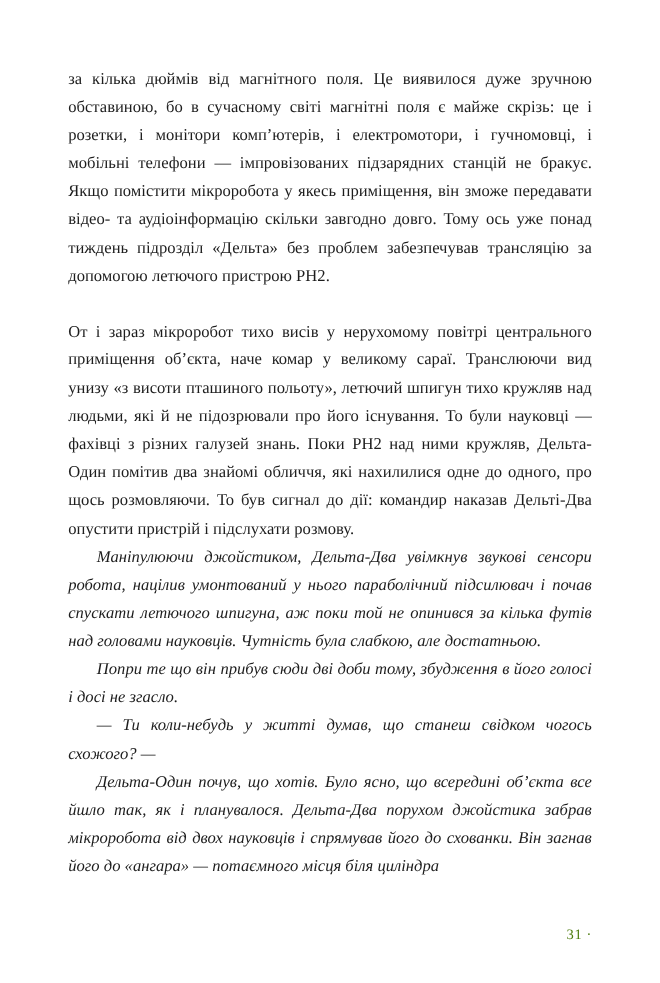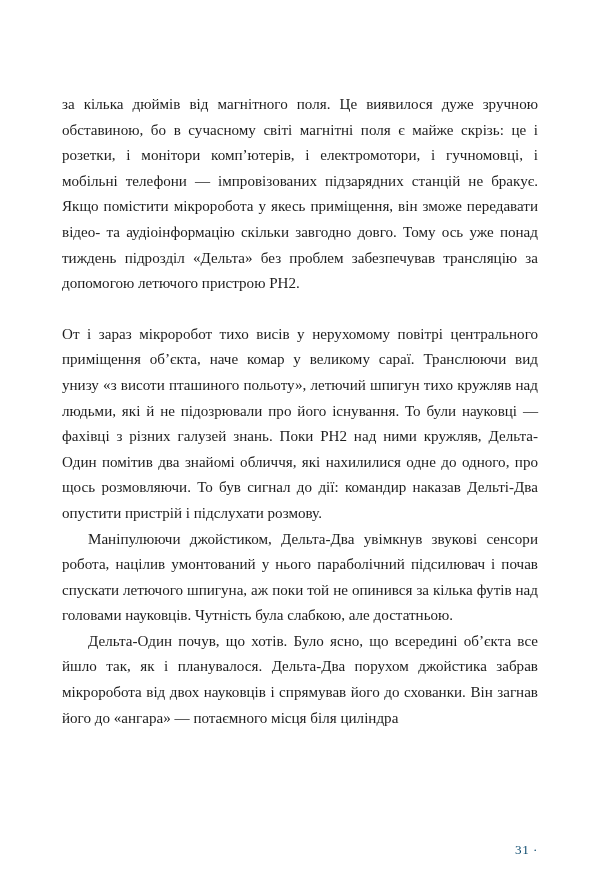--- a/index.html
+++ b/index.html
@@ -12,66 +12,69 @@
     background: #ffffff;
     font-family: "Liberation Serif", "DejaVu Serif", serif;
     color: #1b1b1b;
     overflow: hidden;
   }
   .page {
     position: relative;
     width: 600px;
     height: 894px;
     box-sizing: border-box;
-    padding: 92px 62px 40px 62px;
+    padding: 60px 62px 40px 62px;
   }
   .text-block {
     font-size: 15.1px;
     line-height: 25.6px;
     text-align: justify;
     text-justify: inter-word;
     hyphens: manual;
     color: #1d1d1d;
   }
   .para {
     margin: 0;
     text-indent: 0;
   }
   .para-indent {
     margin: 0;
     text-indent: 26px;
+    font-style: italic;
   }
   .block-gap {
     height: 25px;
   }
   .page-number {
     position: absolute;
     right: 62px;
     bottom: 36px;
     font-size: 13.2px;
-    color: #0c4a6e;
+    color: #4d7c0f;
     letter-spacing: 0.5px;
   }
 </style>
 </head>
 <body>
 
 <div class="page">
 
   <div class="text-block">
 
     <div>
       <p class="para">за кілька дюймів від магнітного поля. Це виявилося дуже зручною обставиною, бо в сучасному світі магнітні поля є майже скрізь: це і розетки, і монітори комп’ютерів, і електромотори, і гучномовці, і мобільні телефони — імпровізованих підзарядних станцій не бракує. Якщо помістити мікроробота у якесь приміщення, він зможе передавати відео- та аудіоінформацію скільки завгодно довго. Тому ось уже понад тиждень підрозділ «Дельта» без проблем забезпечував трансляцію за допомогою летючого пристрою РН2.</p>
     </div>
 
     <div class="block-gap"></div>
 
     <div>
       <p class="para">От і зараз мікроробот тихо висів у нерухомому повітрі центрального приміщення об’єкта, наче комар у великому сараї. Транслюючи вид унизу «з висоти пташиного польоту», летючий шпигун тихо кружляв над людьми, які й не підозрювали про його існування. То були науковці — фахівці з різних галузей знань. Поки РН2 над ними кружляв, Дельта-Один помітив два знайомі обличчя, які нахилилися одне до одного, про щось розмовляючи. То був сигнал до дії: командир наказав Дельті-Два опустити пристрій і підслухати розмову.</p>
       <p class="para-indent">Маніпулюючи джойстиком, Дельта-Два увімкнув звукові сенсори робота, націлив умонтований у нього параболічний підсилювач і почав спускати летючого шпигуна, аж поки той не опинився за кілька футів над головами науковців. Чутність була слабкою, але достатньою.</p>
+      <p class="para-indent">Попри те що він прибув сюди дві доби тому, збудження в його голосі і досі не згасло.</p>
+      <p class="para-indent">— Ти коли-небудь у житті думав, що станеш свідком чогось схожого? —</p>
       <p class="para-indent">Дельта-Один почув, що хотів. Було ясно, що всередині об’єкта все йшло так, як і планувалося. Дельта-Два порухом джойстика забрав мікроробота від двох науковців і спрямував його до схованки. Він загнав його до «ангара» — потаємного місця біля циліндра</p>
     </div>
 
   </div>
 
   <div class="page-number">31 ·</div>
 
 </div>
 
 </body></html>

